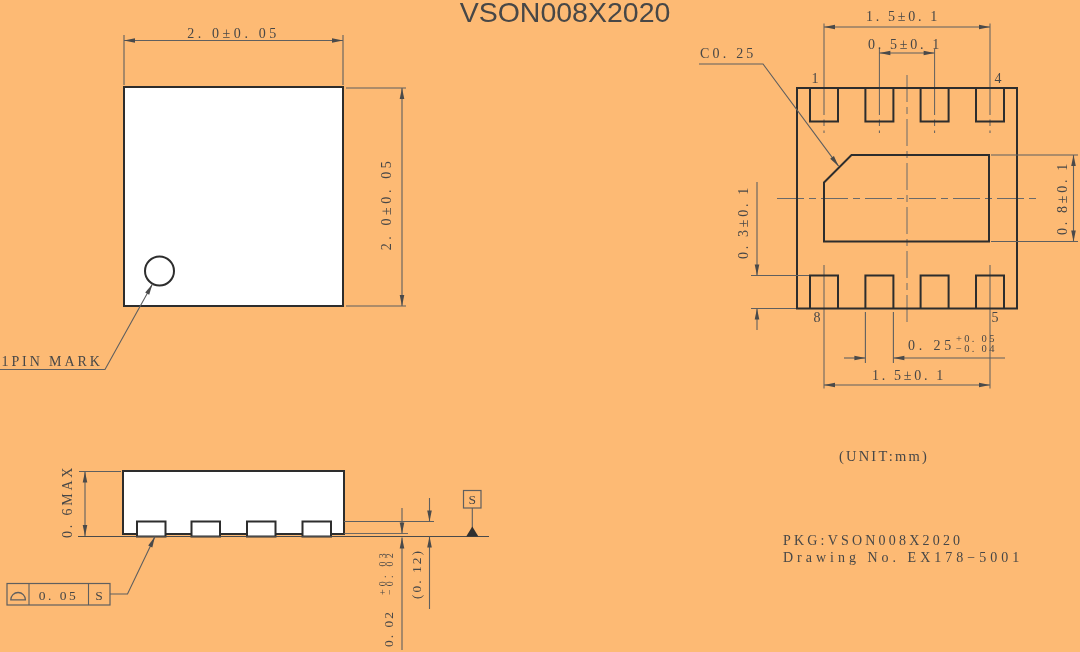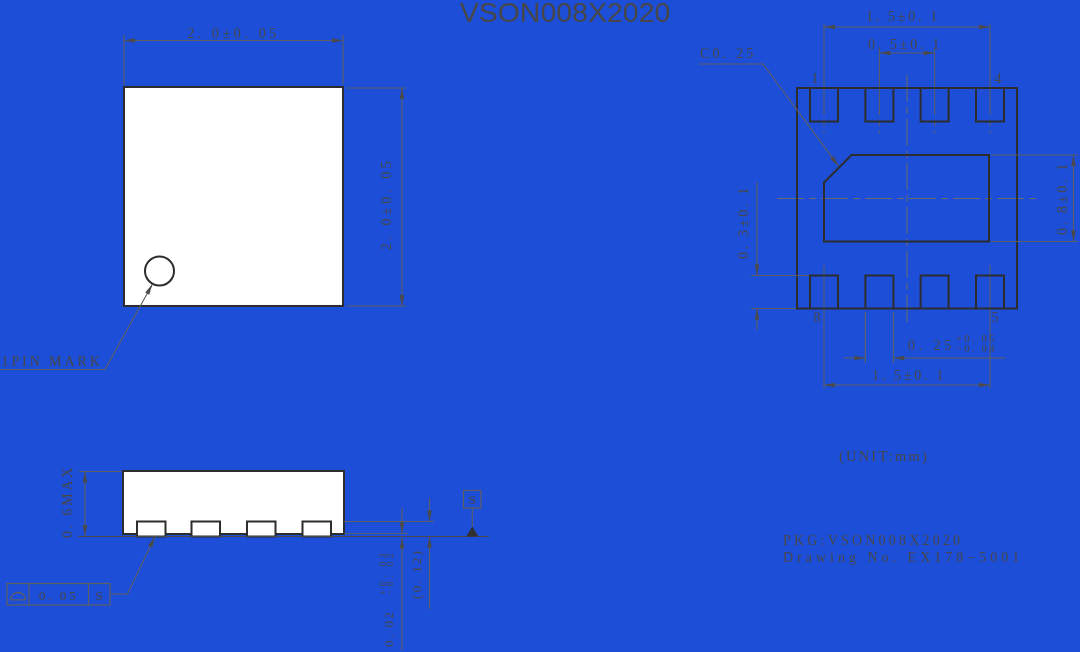--- a/index.html
+++ b/index.html
@@ -1,14 +1,14 @@
 <!DOCTYPE html>
 <html><head><meta charset="utf-8"><style>
 html,body{margin:0;padding:0;background:#ffffff;}
-.page{position:relative;width:1080px;height:652px;background:#1d4ed8;overflow:hidden;}
+.page{position:relative;width:1080px;height:652px;background:#fdba74;overflow:hidden;}
 text{fill:#474747;font-family:"Liberation Serif",serif;}
 </style></head><body>
 <div class="page">
 <svg width="1080" height="652" viewBox="0 0 1080 652">
 
 <text x="565" y="22" text-anchor="middle" style="font-family:&quot;Liberation Sans&quot;,sans-serif" font-size="28.5" fill="#161616">VSON008X2020</text>
 
 <g stroke="#5f5f5f" stroke-width="1.1" fill="none">
 <line x1="124" y1="35" x2="124" y2="85"></line>
 <line x1="343" y1="35" x2="343" y2="85"></line>

